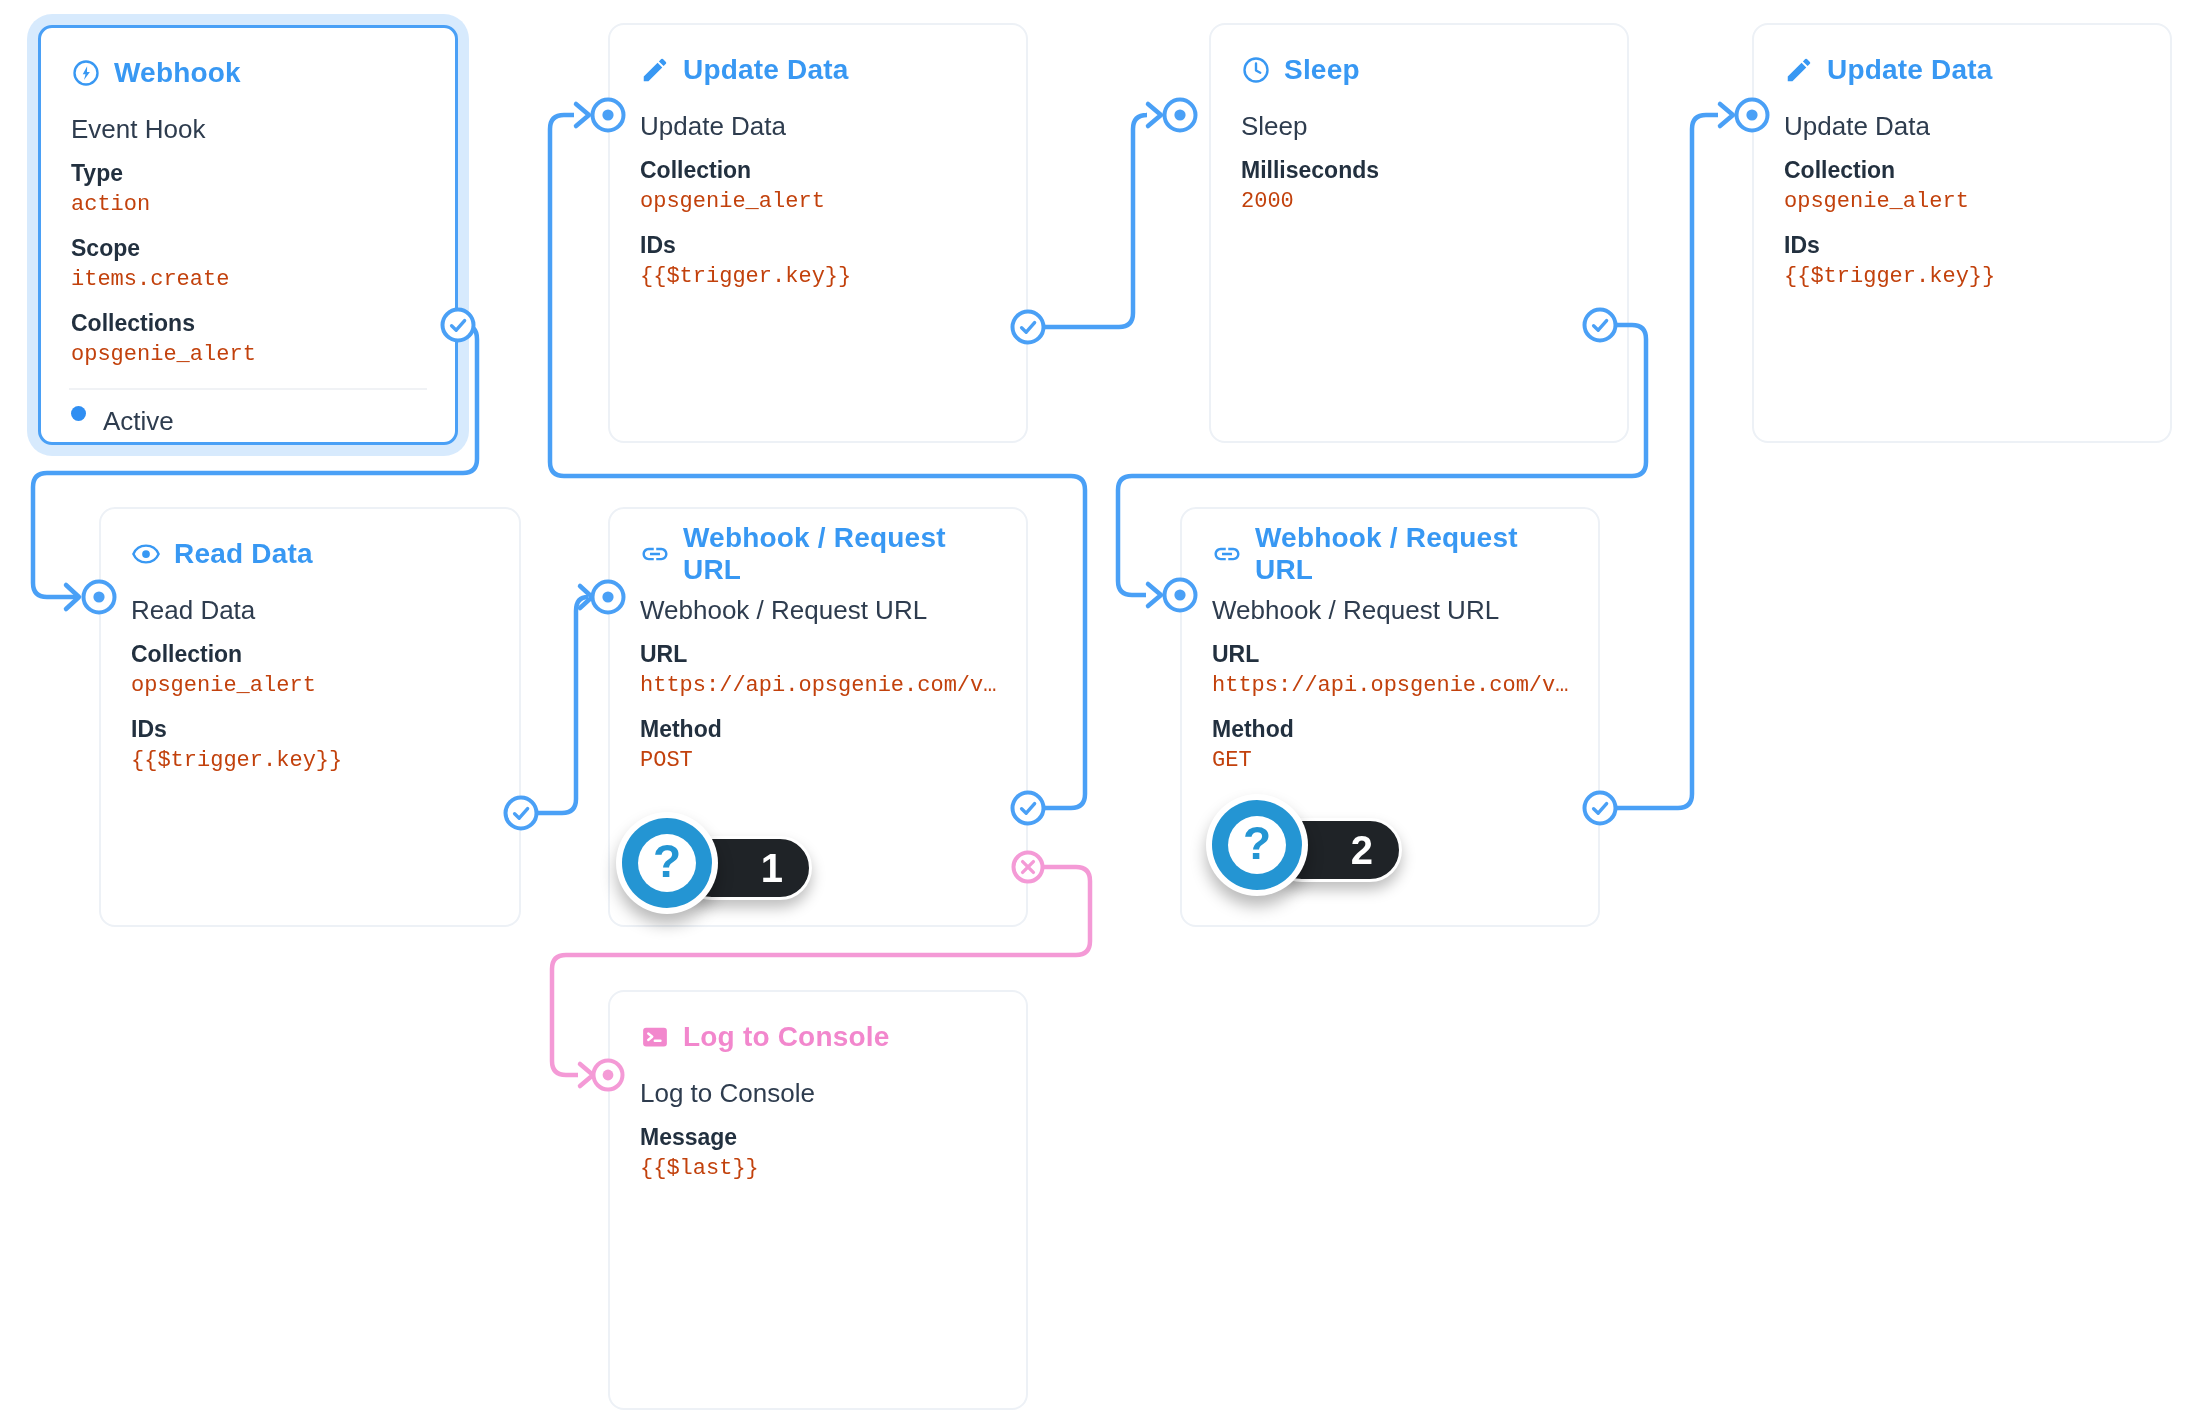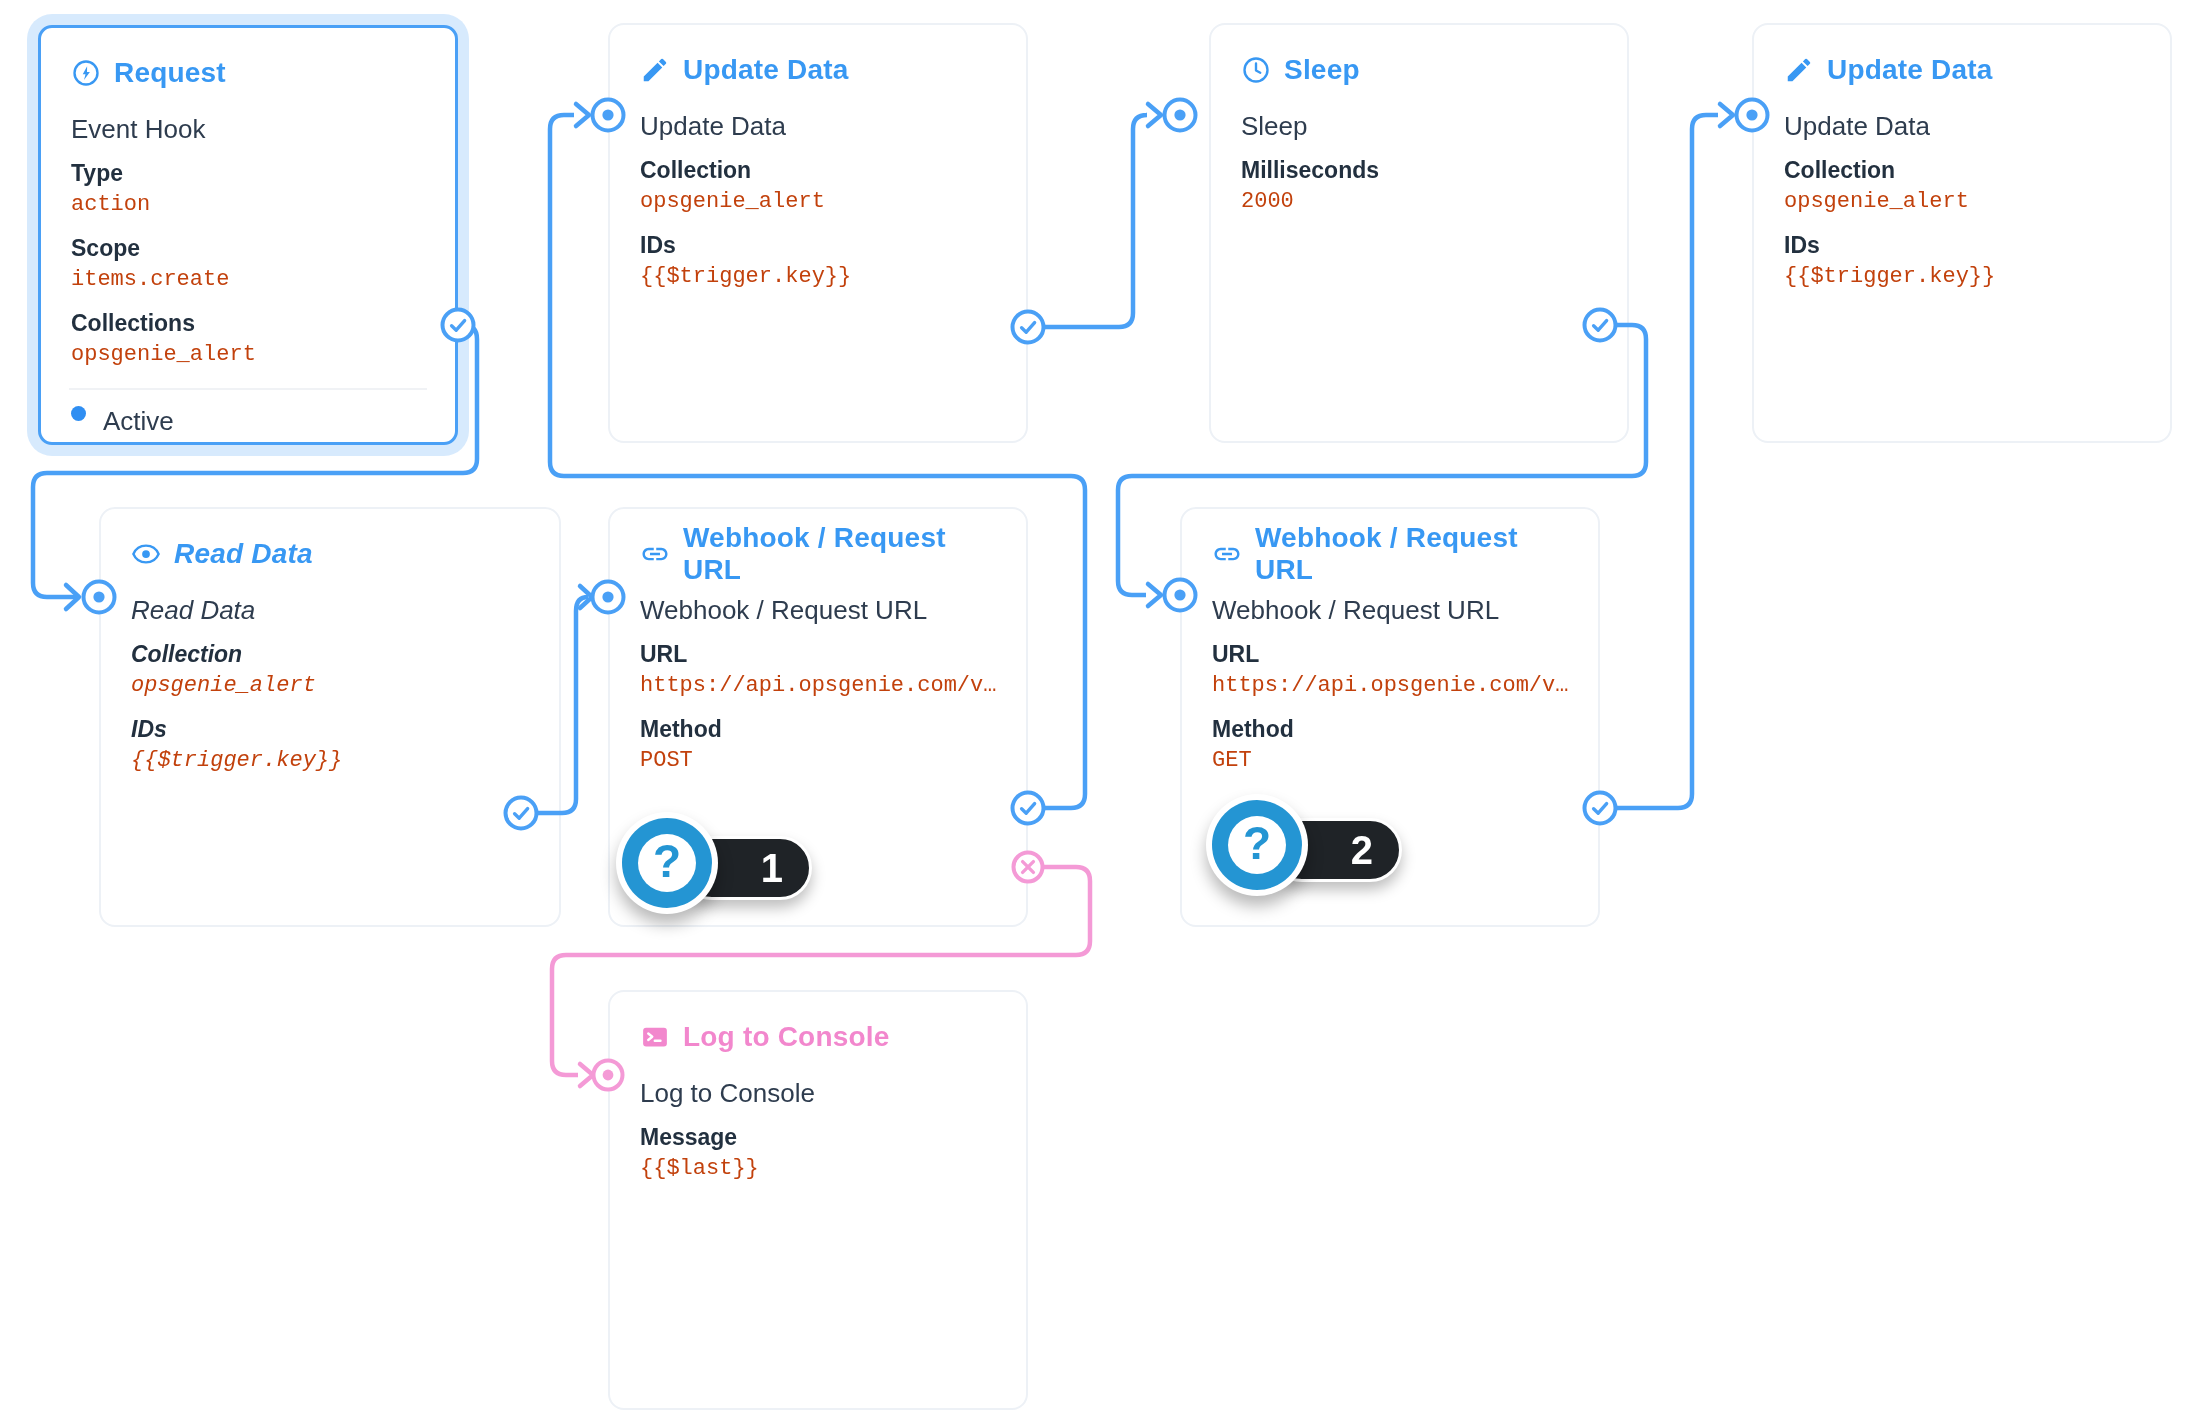--- a/index.html
+++ b/index.html
@@ -54,21 +54,21 @@
 <div class="canvas">
 
   <div class="node trigger" style="left:38px;top:25px;">
     <div class="node-header">
       <span class="nicon">
         <svg viewBox="0 0 24 24">
             <circle cx="12" cy="12" r="9.2" fill="none" stroke="#3898f3" stroke-width="1.9"></circle>
             <path d="M12.9 6.6 9.4 13h2.2l-1.2 4.6 4.7-6.4h-2.3z" fill="#3898f3"></path>
           </svg>
       </span>
-      <span class="ntitle">Request</span>
+      <span class="ntitle">Webhook</span>
     </div>
     <div class="node-name">Event Hook</div>
     <div class="field">
       <div class="field-label">Type</div>
       <div class="field-value">action</div>
     </div>
     <div class="field">
       <div class="field-label">Scope</div>
       <div class="field-value">items.create</div>
     </div>
@@ -133,21 +133,21 @@
     <div class="field">
       <div class="field-label">Collection</div>
       <div class="field-value">opsgenie_alert</div>
     </div>
     <div class="field">
       <div class="field-label">IDs</div>
       <div class="field-value">{{$trigger.key}}</div>
     </div>
   </div>
 
-  <div class="node" style="left:99px;top:507px;width:462px;font-style:italic;">
+  <div class="node" style="left:99px;top:507px;width:422px;">
     <div class="node-header">
       <span class="nicon">
         <svg viewBox="0 0 24 24">
             <path d="M12 5.3c-4.6 0-8.4 2.7-10.1 6.7 1.7 4 5.5 6.7 10.1 6.7s8.4-2.7 10.1-6.7C20.4 8 16.6 5.3 12 5.3z" fill="none" stroke="#3898f3" stroke-width="1.9"></path>
             <circle cx="12" cy="12" r="3.1" fill="#3898f3"></circle>
           </svg>
       </span>
       <span class="ntitle">Read Data</span>
     </div>
     <div class="node-name">Read Data</div>

